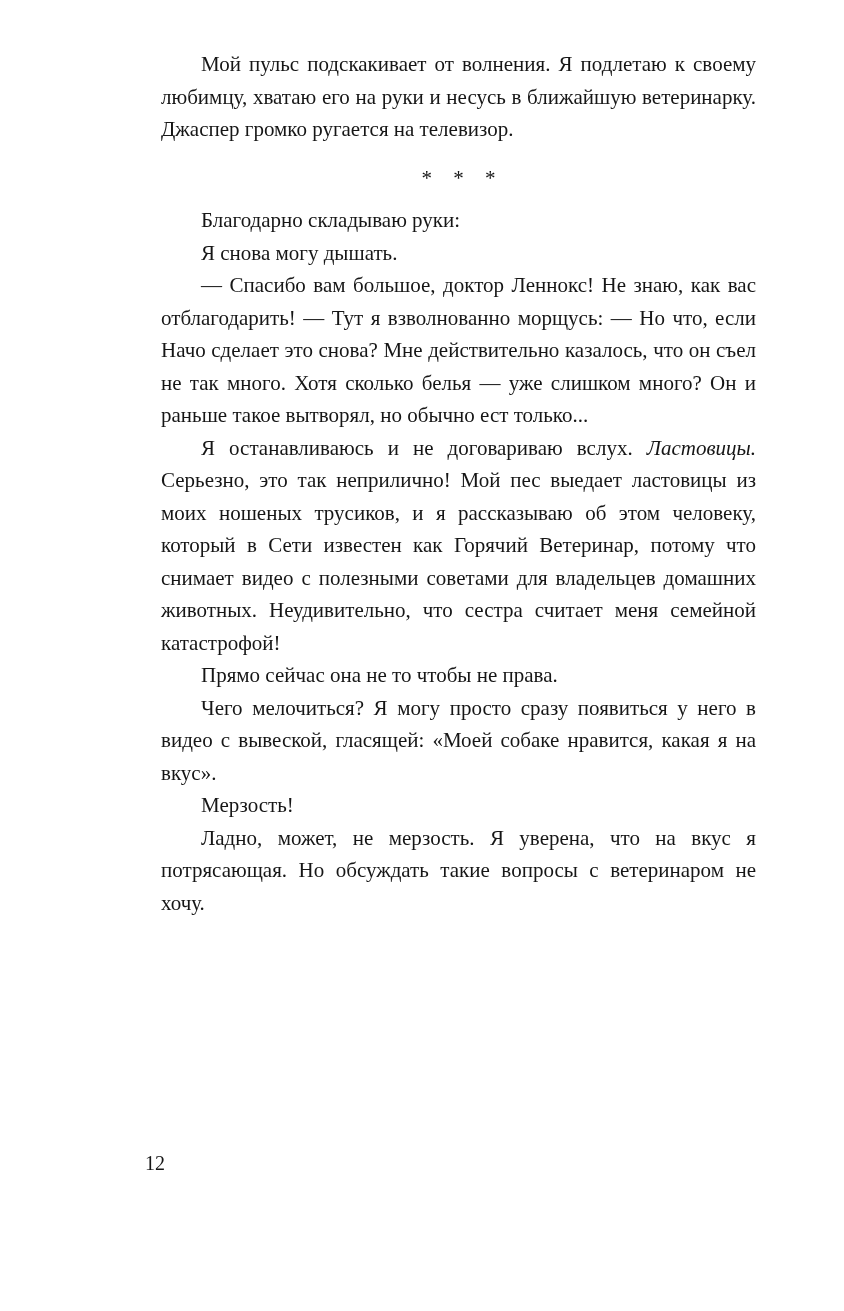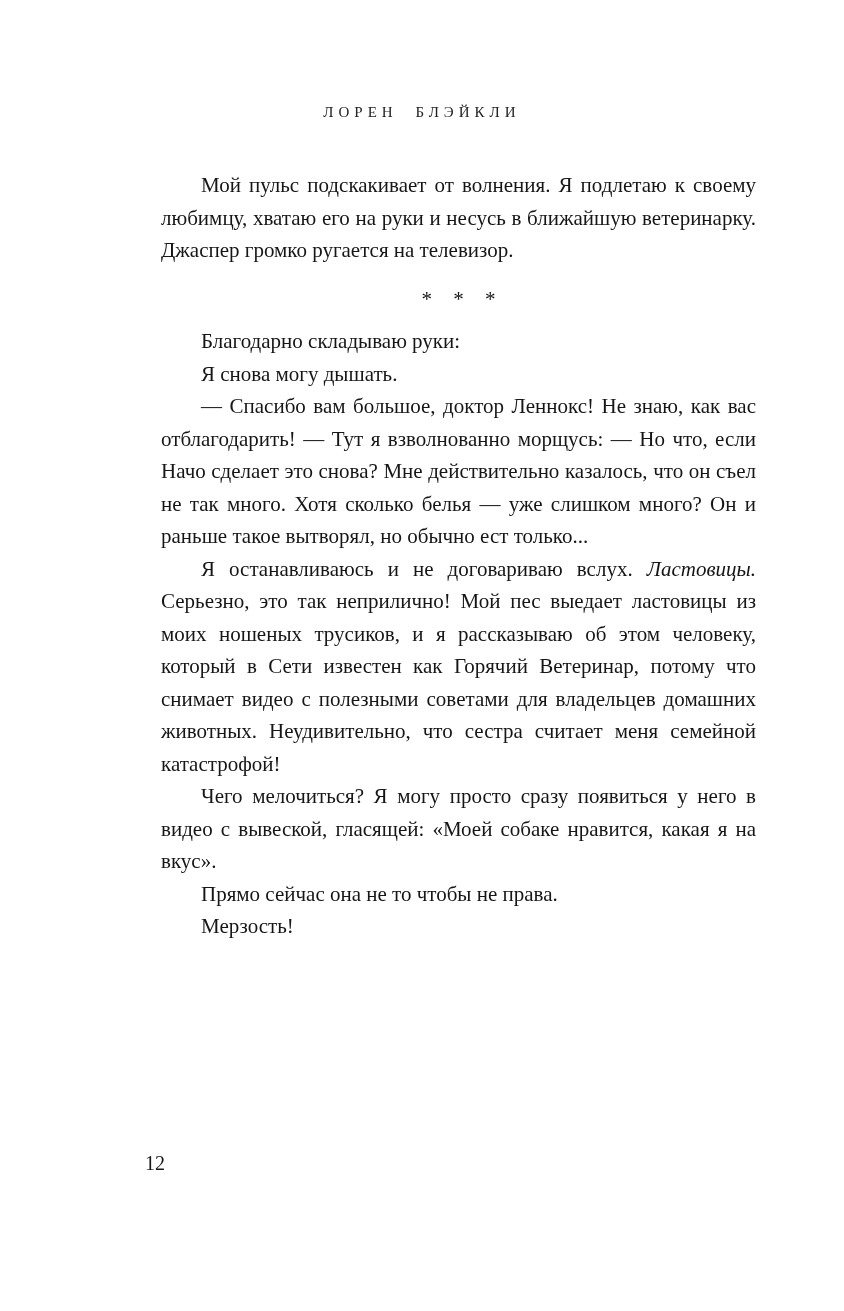--- a/index.html
+++ b/index.html
@@ -58,42 +58,42 @@
     font-size: 20px;
     font-weight: normal;
     color: #161616;
   }
 </style>
 </head>
 <body>
 
 <div class="page">
 
-  <div class="running-header">ЛОРЕН БЛЭЙКЛИ</div>
 
   <div class="text-block">
 
     <p class="body-para first">Мой пульс подскакивает от волнения. Я подлетаю к своему любимцу, хватаю его на руки и несусь в ближайшую ветеринарку. Джаспер громко ругается на телевизор.</p>
 
     <div class="separator">* * *</div>
 
 
     <p class="body-para">Благодарно складываю руки:</p>
 
     <p class="body-para">Я снова могу дышать.</p>
 
     <p class="body-para">— Спасибо вам большое, доктор Леннокс! Не знаю, как вас отблагодарить! — Тут я взволнованно морщусь: — Но что, если Начо сделает это снова? Мне действительно казалось, что он съел не так много. Хотя сколько белья — уже слишком много? Он и раньше такое вытворял, но обычно ест только...</p>
 
     <p class="body-para"><span>Я останавливаюсь и не договариваю вслух. </span><span class="italic">Ластовицы.</span><span> Серьезно, это так неприлично! Мой пес выедает ластовицы из моих ношеных трусиков, и я рассказываю об этом человеку, который в Сети известен как Горячий Ветеринар, потому что снимает видео с полезными советами для владельцев домашних животных. Неудивительно, что сестра считает меня семейной катастрофой!</span></p>
 
+    <p class="body-para">Прямо сейчас она не то чтобы не права.</p>
+
     <p class="body-para">Чего мелочиться? Я могу просто сразу появиться у него в видео с вывеской, гласящей: «Моей собаке нравится, какая я на вкус».</p>
-
-    <p class="body-para">Прямо сейчас она не то чтобы не права.</p>
 
     <p class="body-para">Мерзость!</p>
 
+    <p class="body-para">Ладно, может, не мерзость. Я уверена, что на вкус я потрясающая. Но обсуждать такие вопросы с ветеринаром не хочу.</p>
 
 
   </div>
 
   <div class="page-number">12</div>
 
 </div>
 
 </body></html>

